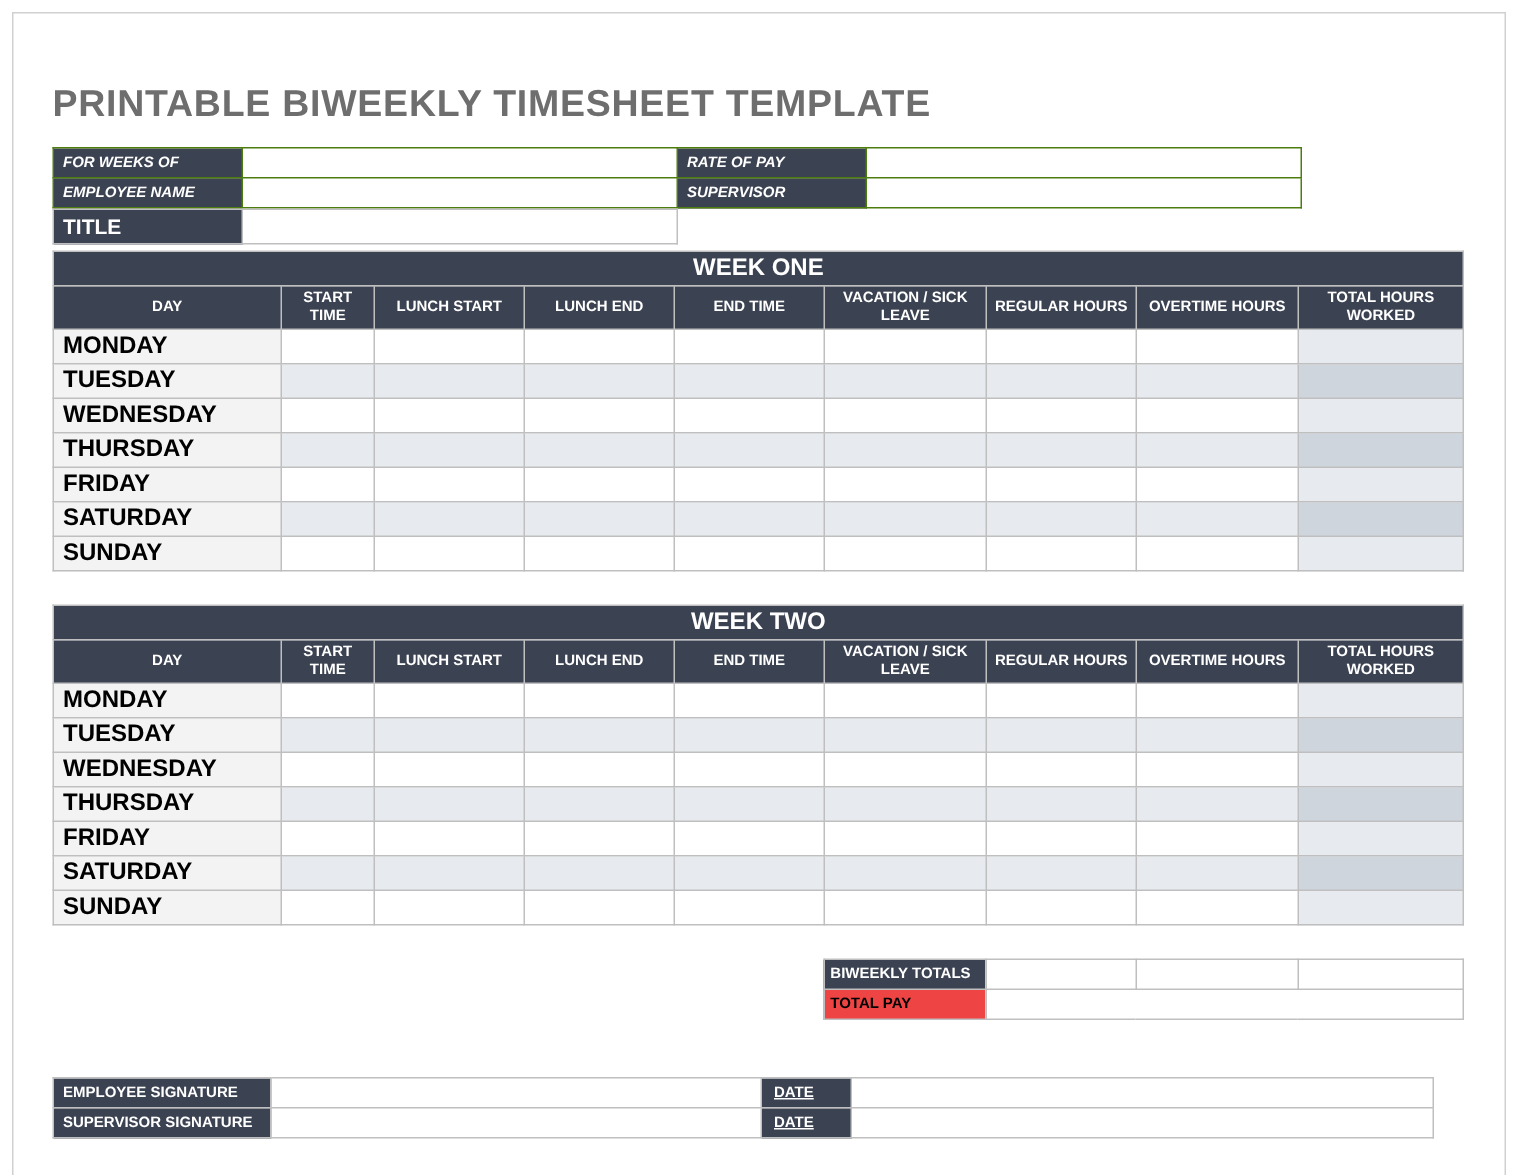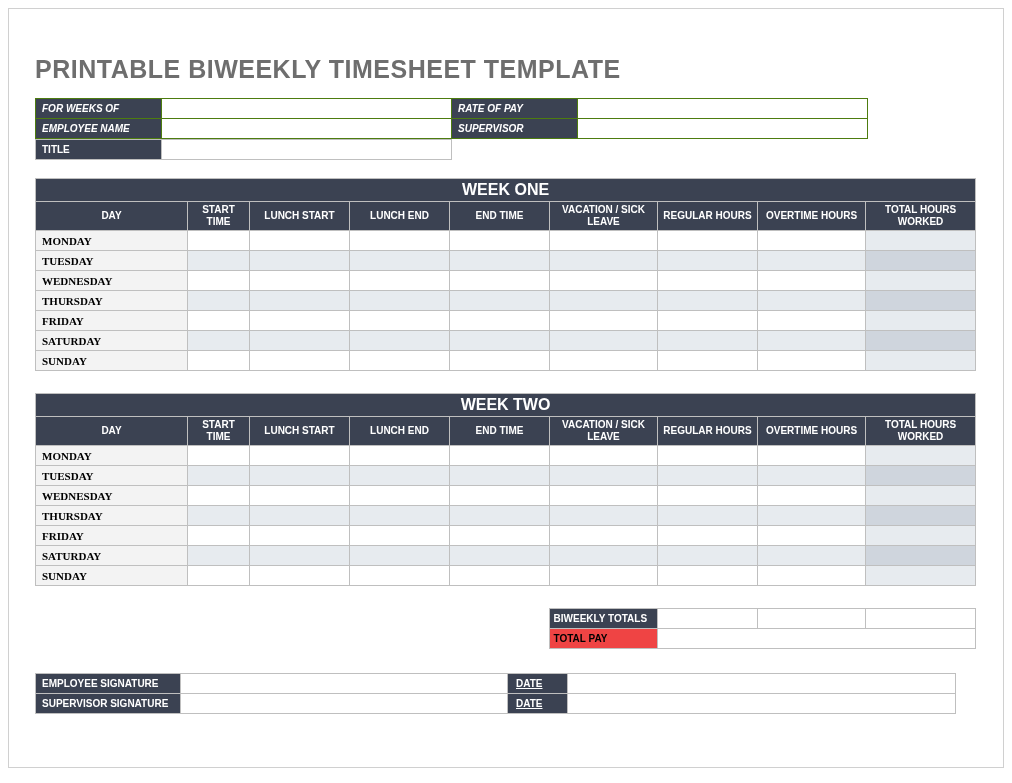--- a/index.html
+++ b/index.html
@@ -42,23 +42,23 @@
   .info-value {
     background: #fff;
     color: #000;
     width: 290px;
   }
 
   .title-row-table {
     border-collapse: collapse;
     width: 416px;
     table-layout: fixed;
-    font-size: 10px;
-    font-weight: 700;
-    margin-bottom: 18px;
+    font-size: 14px;
+    font-weight: 700;
+    margin-bottom: 4px;
   }
   .title-row-table td { border: 1px solid #bfbfbf; height: 20px; }
 
   
   .week-table {
     border-collapse: collapse;
     width: 940px;
     table-layout: fixed;
     margin-bottom: 22px;
   }
@@ -78,27 +78,26 @@
     color: #fff;
     font-size: 10px;
     font-weight: 700;
     text-align: center;
     padding: 2px 3px;
     line-height: 1.2;
     vertical-align: middle;
   }
   .day-cell {
     background: #f3f3f3;
-    font-size: 11px;
+    font-size: 16px;
     font-weight: 700;
     color: #000;
     padding: 2px 6px;
     height: 20px;
     width: 152px;
-    font-family: Liberation Serif, serif;
   }
   .data-cell {
     background: #fff;
     height: 20px;
   }
   .alt .day-cell { background: #f3f3f3; }
   .alt .data-cell { background: #e7ebef; }
   .alt .total-cell { background: #cfd5dd; }
   .total-cell { background: #e7ebef; }
 
@@ -128,21 +127,21 @@
   .tot-val { background: #fff; border: 1px solid #bfbfbf; }
 
   
   .sig-table {
     border-collapse: collapse;
     width: 920px;
     table-layout: fixed;
     font-size: 10px;
     font-weight: 700;
     color: #fff;
-    margin-top: 24px;
+    margin-top: 38px;
   }
   .sig-table td { border: 1px solid #bfbfbf; height: 20px; }
   .sig-label { background: #3b4252; color: #fff; padding: 3px 6px; width: 145px; }
   .sig-val { background: #fff; }
   .date-label { background: #3b4252; color: #fff; text-align: left; padding: 3px 8px; width: 60px; text-decoration: underline; }
 </style>
 </head>
 <body>
 
 <div class="outer">

